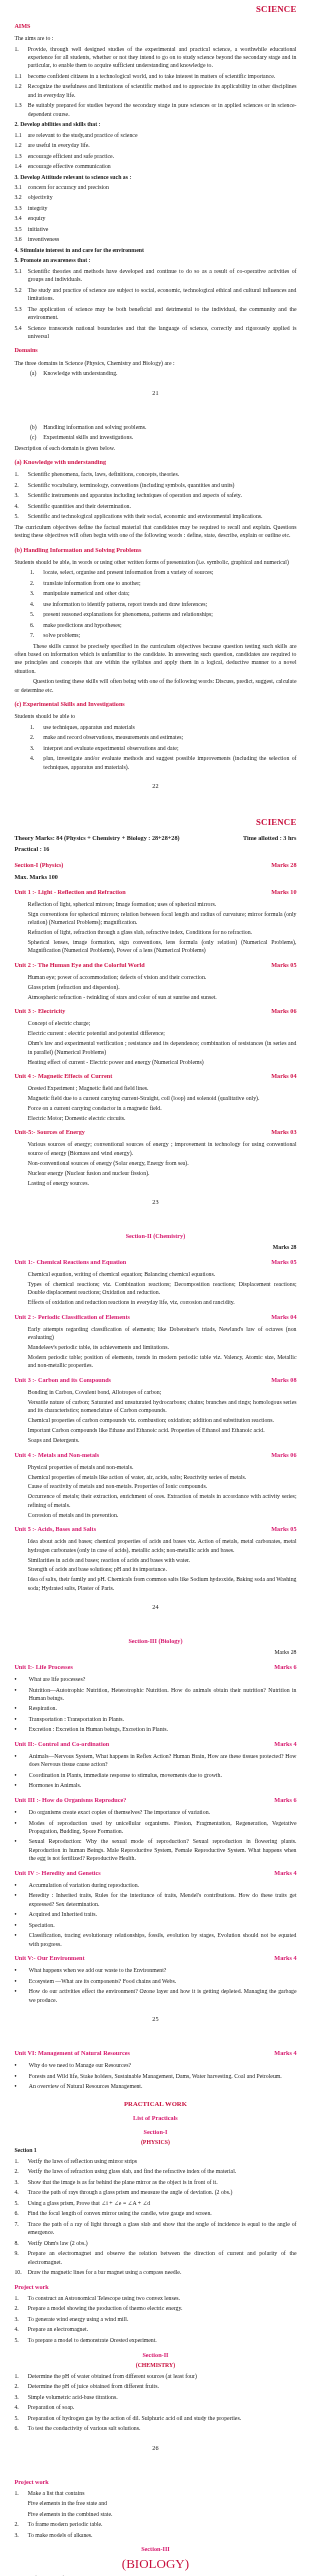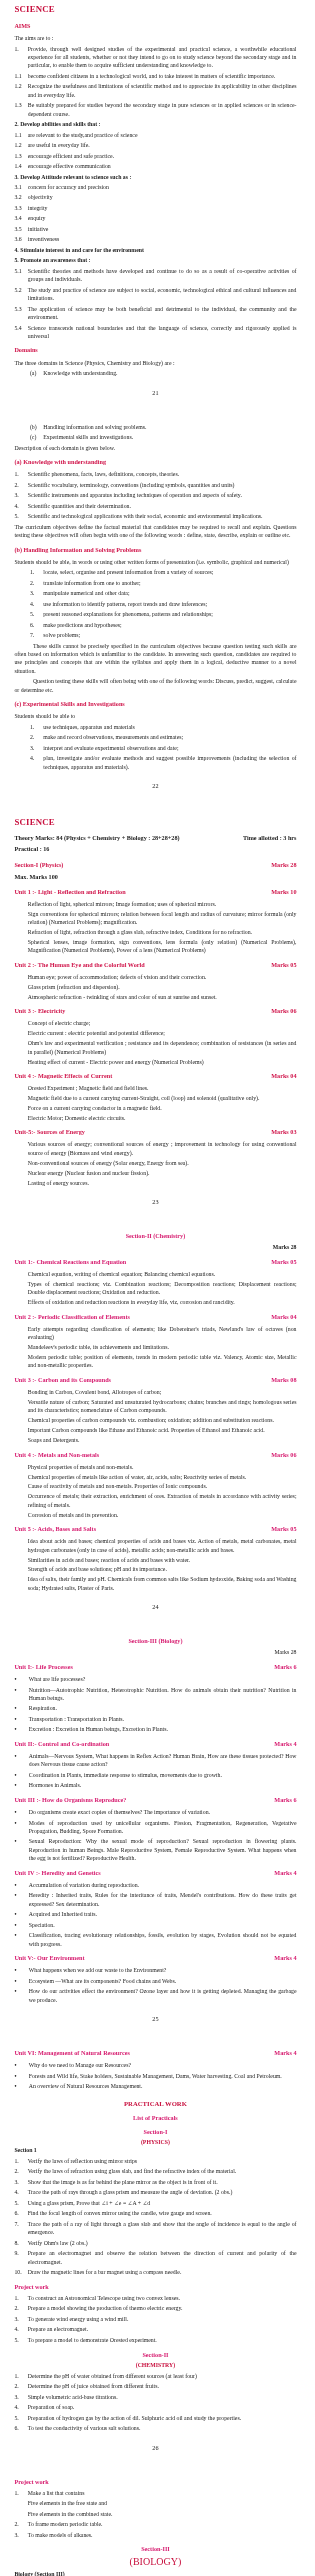--- a/index.html
+++ b/index.html
@@ -4,21 +4,21 @@
 <style>
   html, body { margin: 0; padding: 0; background: #ffffff; }
   body {
     width: 315px;
     font-family: "Liberation Serif", "DejaVu Serif", serif;
     color: #1a1a1a;
     font-size: 5.8px;
     line-height: 1.45;
   }
   .page { padding: 2.1px 18.5px 0 14.4px; box-sizing: border-box; }
-  .main-title { text-align: left; color: #c8103e; font-weight: bold; font-size: 8.8px; margin: 1px 0 5.2px; letter-spacing: 0.2px; }
+  .main-title { text-align: right; color: #c8103e; font-weight: bold; font-size: 8.8px; margin: 1px 0 5.2px; letter-spacing: 0.2px; }
   .red-head { color: #d0144a; font-weight: bold; font-size: 6.2px; margin: 6.2px 0 3.1px; }
   .magenta-head { color: #d61a6e; font-weight: bold; font-size: 6.2px; }
   .center { text-align: center; }
   .bold { font-weight: bold; }
   p { margin: 2.1px 0; text-align: justify; }
   .indent { text-indent: 18.5px; }
   .row { display: flex; margin: 2.1px 0; }
   .num { flex: 0 0 13.4px; }
   .txt { flex: 1; text-align: justify; }
   .indent1 { margin-left: 15.5px; }
@@ -587,21 +587,21 @@
       <div class="row">
         <span class="num">2.</span>
         <span class="txt">To frame modern periodic table.</span>
       </div>
       <div class="row">
         <span class="num">3.</span>
         <span class="txt">To make models of alkanes.</span>
       </div>
     </div>
   <div class="sec-center magenta-head" style="margin-top:6.2px">Section-III</div>
-  <div class="center" style="color:#c8103e;font-size:10px">(BIOLOGY)</div>
+  <div class="center" style="color:#c8103e;font-size:13px">(BIOLOGY)</div>
   <div class="bold">Biology (Section III)</div>
   <div class="row">
     <span class="num">1</span>
     <span class="txt">Identification of organs through charts/Models of the following</span>
   </div>
   <div class="indent1">
       <div class="row">
         <span class="num">a.</span>
         <span class="txt">Digestive system in humans</span>
       </div>

